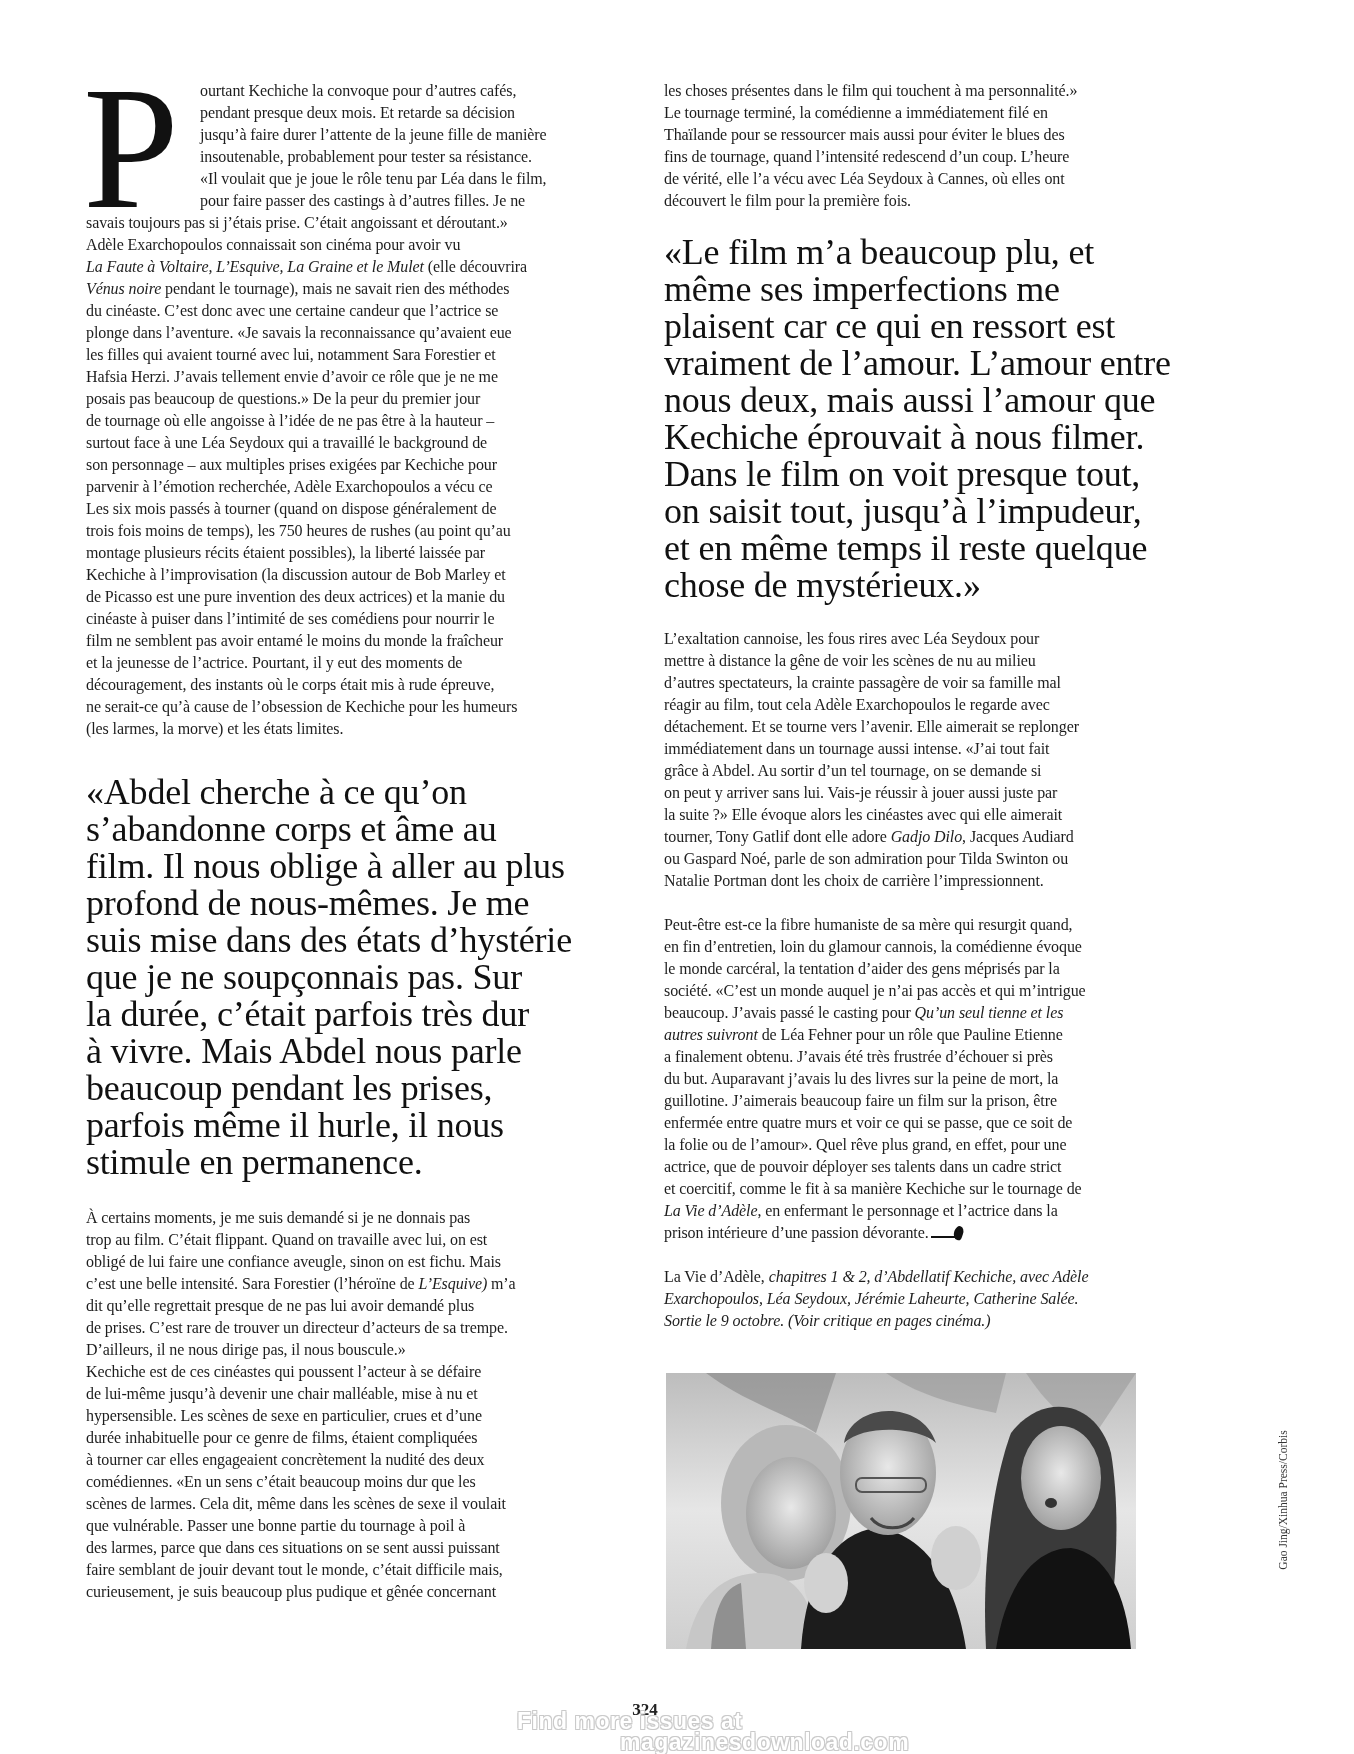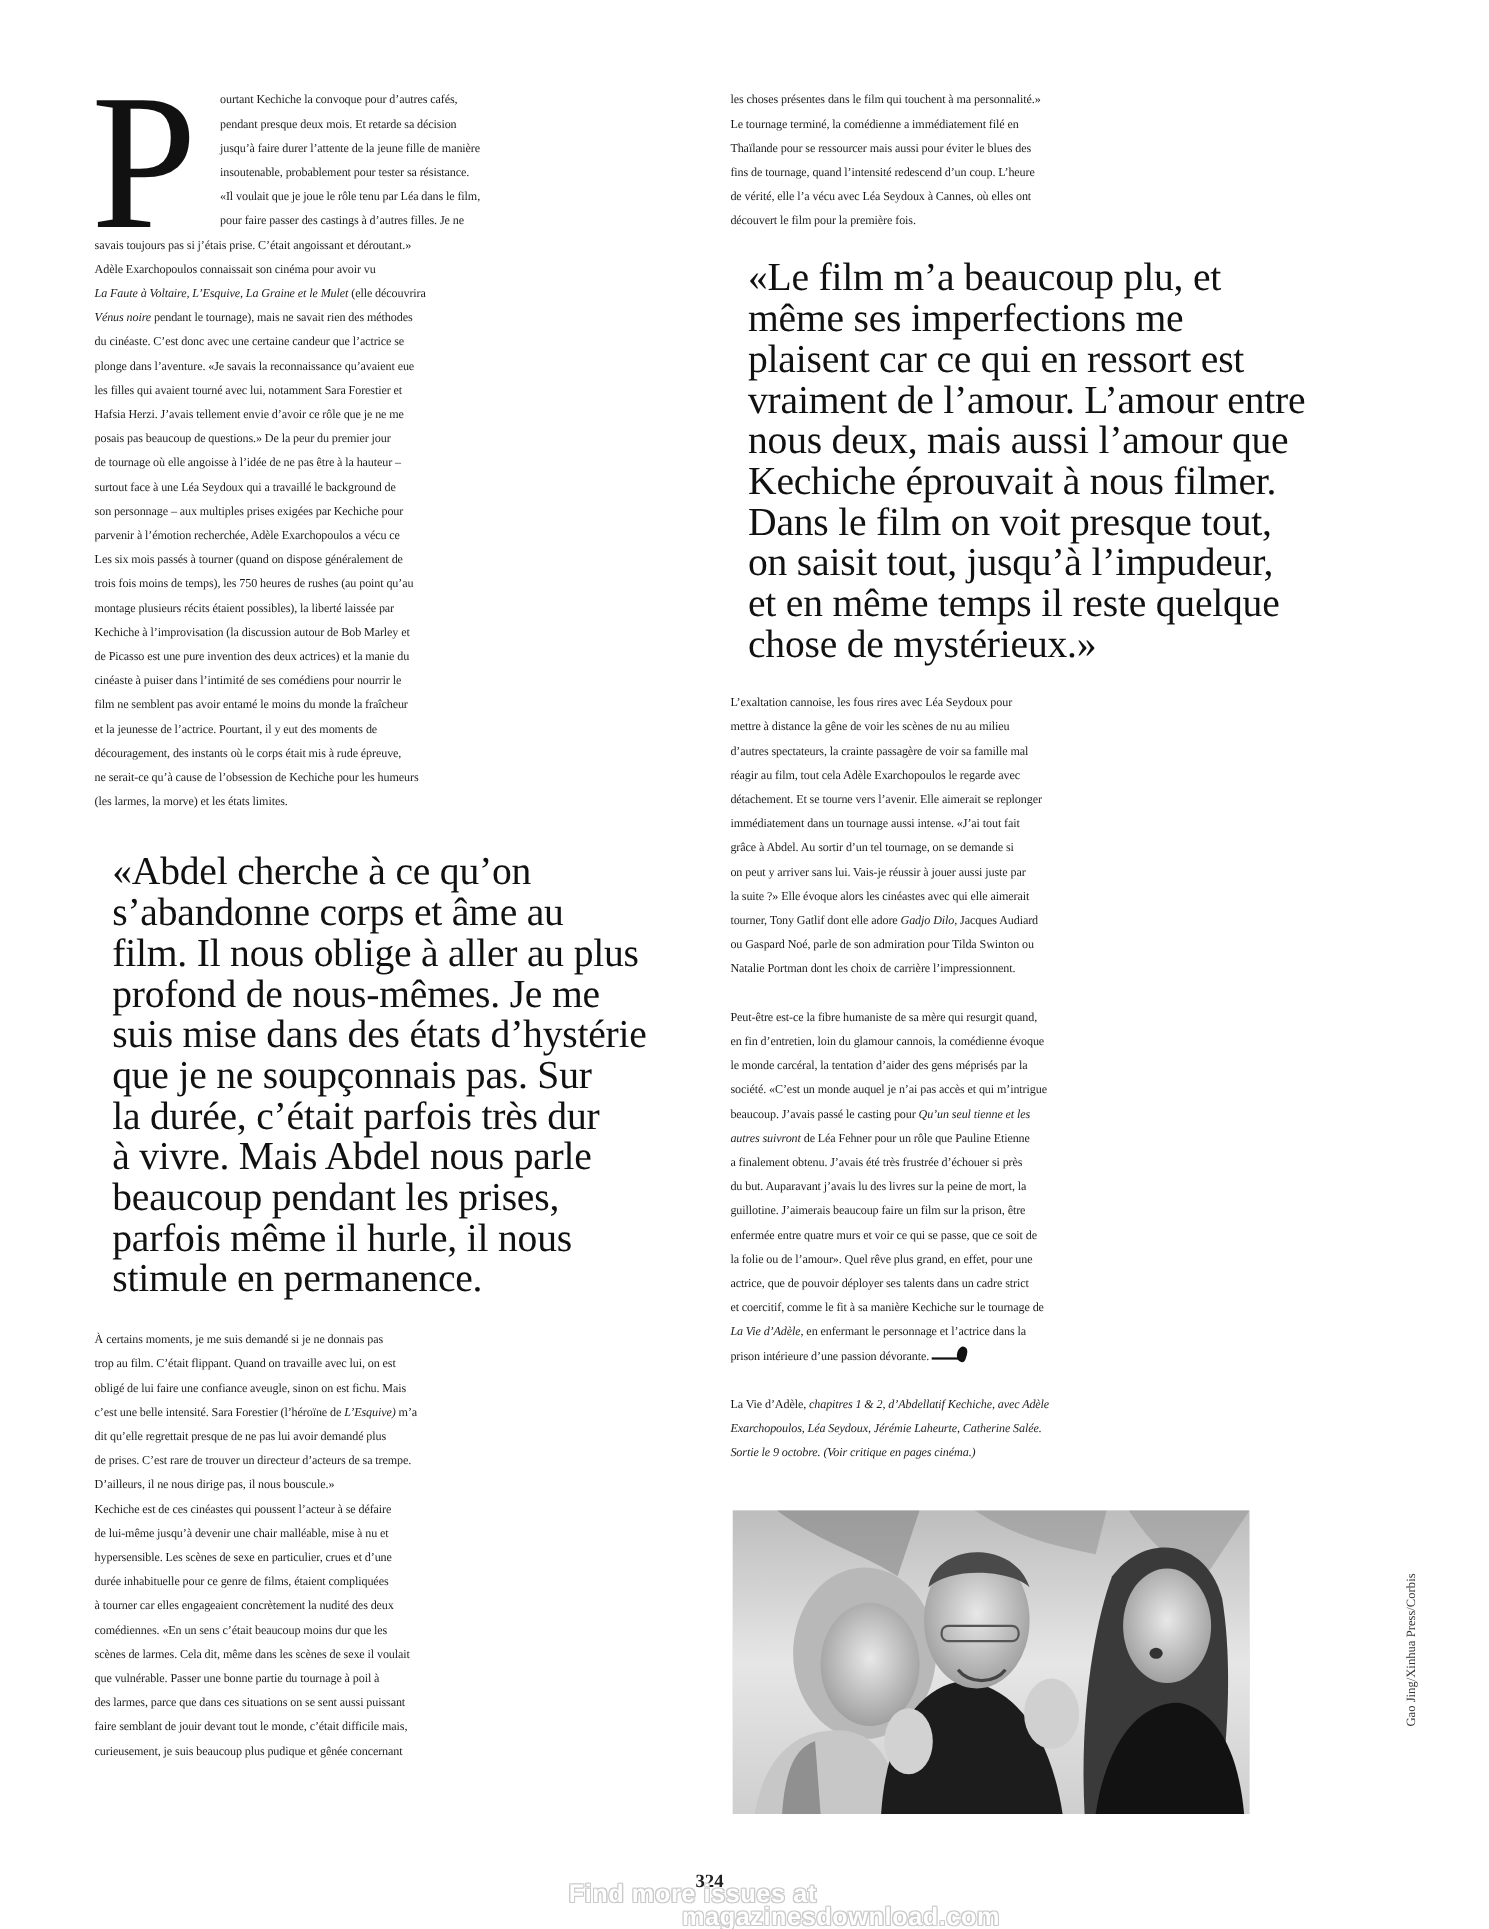--- a/index.html
+++ b/index.html
@@ -1,34 +1,34 @@
 <!DOCTYPE html>
 <html><head>
 <meta charset="utf-8">
 <style>
   html, body { margin: 0; padding: 0; background: #ffffff; }
   body { width: 1354px; height: 1754px; position: relative; overflow: hidden; color: #1a1a1a; }
   .page { position: absolute; left: 0; top: 0; width: 1354px; height: 1754px; }
   .col { position: absolute; font-family: "Liberation Serif", "DejaVu Serif", serif; }
   .col-left { left: 86px; top: 80px; width: 556px; }
   .col-right { left: 664px; top: 80px; width: 556px; }
-  .body-text { font-size: 11px; line-height: 22px; margin: 0; color: #1d1d1d; letter-spacing: -0.1px; }
+  .body-text { font-size: 16px; line-height: 22px; margin: 0; color: #1d1d1d; letter-spacing: -0.1px; }
   .body-text .line { display: block; white-space: nowrap; }
   .body-text i { font-style: italic; }
   .dropcap-block { position: relative; }
   .dropcap {
     position: absolute; left: -4px; top: -2px;
     font-family: "Liberation Serif", "DejaVu Serif", serif;
     font-size: 176px; line-height: 140px; font-weight: normal; color: #111;
     transform: scaleX(0.98);
   }
   .dropcap-lines .line { padding-left: 114px; }
   .pullquote {
     font-family: "Liberation Serif", "DejaVu Serif", serif;
-    font-size: 36px; line-height: 37px; color: #111; margin: 16px;
+    font-size: 36px; line-height: 37px; color: #111; margin: 0;
     letter-spacing: -0.2px; font-weight: normal;
   }
   .pullquote .line { display: block; white-space: nowrap; }
   .credit-sheet .line { display: block; white-space: nowrap; }
   .end-mark {
     display: inline-block; width: 26px; height: 10px; vertical-align: baseline;
     border-bottom: 2px solid #111; position: relative; margin-left: 2px;
   }
   .end-mark::after {
     content: ""; position: absolute; right: -6px; bottom: -4px; width: 9px; height: 14px;

